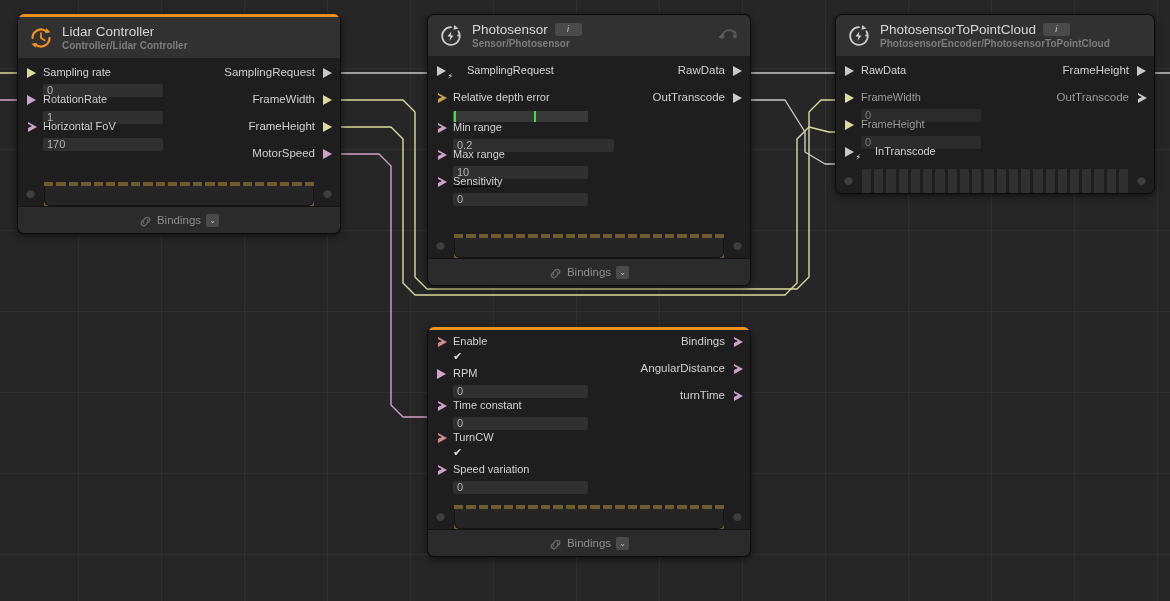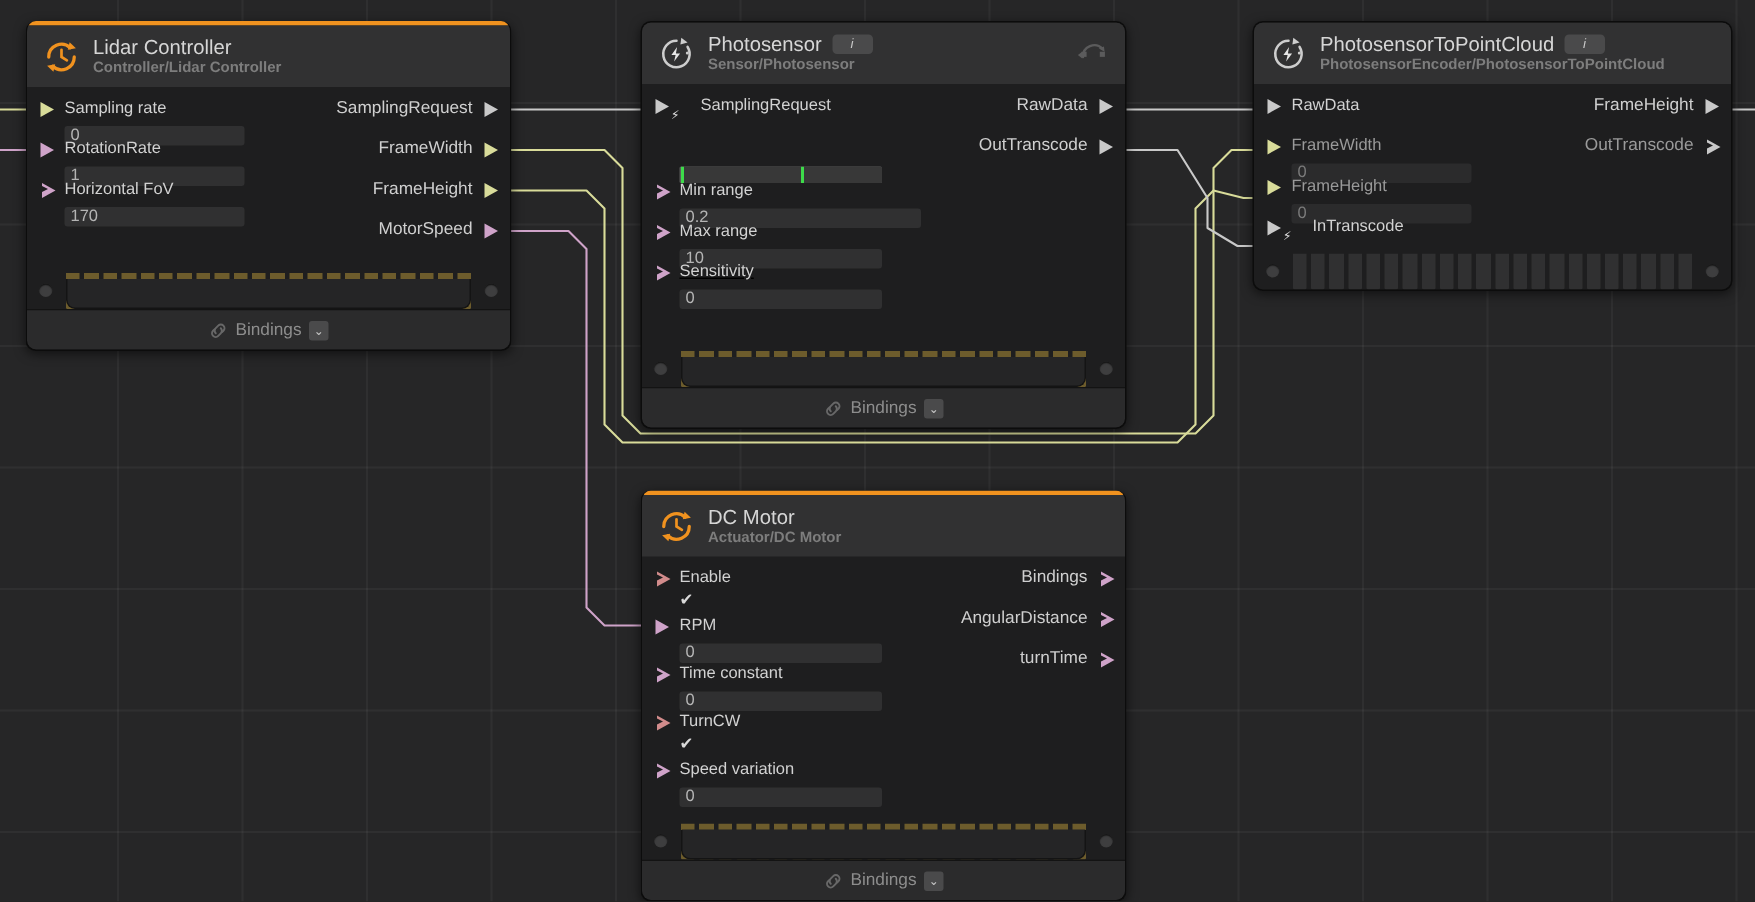--- a/index.html
+++ b/index.html
@@ -306,20 +306,26 @@
     </div>
     <div class="node-body" style="height:166px;">
       <div class="row" style="position:absolute;left:0;top:7px;width:200px;">
         <span class="port-left" style="color:#c9c9c9;position:relative;">
           <i class="tri filled"></i>
             <i class="bolt">⚡</i>
         </span>
         <span class="in-label">SamplingRequest</span>
       </div>
 
+      <div class="row" style="position:absolute;left:0;top:34px;width:220px;">
+        <span class="port-left" style="color:#c8a34a;">
+            <i class="tri hollow"></i>
+          </span>
+        <span class="in-label">Relative depth error</span>
+      </div>
       <div class="slider" style="position:absolute;left:0;top:52px;width:135px;">
         <span class="fillbar" style="left:2px;right:0;"></span>
         <span class="tickline" style="left:1px;"></span>
         <span class="tickline" style="left:60%;"></span>
       </div>
 
       <div class="row" style="position:absolute;left:0;top:64px;width:200px;">
         <span class="port-left" style="color:#cfa3c9;">
             <i class="tri hollow"></i>
           </span>
@@ -488,37 +494,20 @@
           <i class="pin"></i>
           <i class="pin"></i>
         <i class="pin"></i>
           <i class="pin"></i>
       </div>
     </div>
   </div>
 
   <div class="node accent" id="node-dcmotor" style="left:427px;top:327px;width:322px;">
     <div class="accent-bar"></div>
-    <div class="node-head">
-      <div class="head-icon">
-        <svg viewBox="0 0 26 26" width="26" height="26">
-          <path d="M4.5 13a8.5 8.5 0 0 1 14.3-6.2" fill="none" stroke="#f0921f" stroke-width="2.2" stroke-linecap="round"></path>
-          <path d="M21.5 13a8.5 8.5 0 0 1-14.3 6.2" fill="none" stroke="#f0921f" stroke-width="2.2" stroke-linecap="round"></path>
-          <polygon points="18.4,3.2 22.6,7.2 17.2,8.2" fill="#f0921f"></polygon>
-          <polygon points="7.6,22.8 3.4,18.8 8.8,17.8" fill="#f0921f"></polygon>
-          <path d="M13 8.2 L13 13 L16.6 15.2" fill="none" stroke="#f0921f" stroke-width="1.8" stroke-linecap="round"></path>
-        </svg>
-      </div>
-      <div class="head-text">
-        <div class="title-row">
-          <span class="node-title">DC Motor</span>
-        </div>
-        <span class="node-sub">Actuator/DC Motor</span>
-      </div>
-    </div>
     <div class="node-body" style="height:166px;">
       <div class="row" style="position:absolute;left:0;top:7px;width:200px;">
         <span class="port-left" style="color:#d28c8c;">
             <i class="tri hollow"></i>
           </span>
         <span class="in-label">Enable</span>
       </div>
       <div class="check" style="position:absolute;left:0;top:23px;">✔</div>
 
       <div class="row" style="position:absolute;left:0;top:39px;width:200px;">

